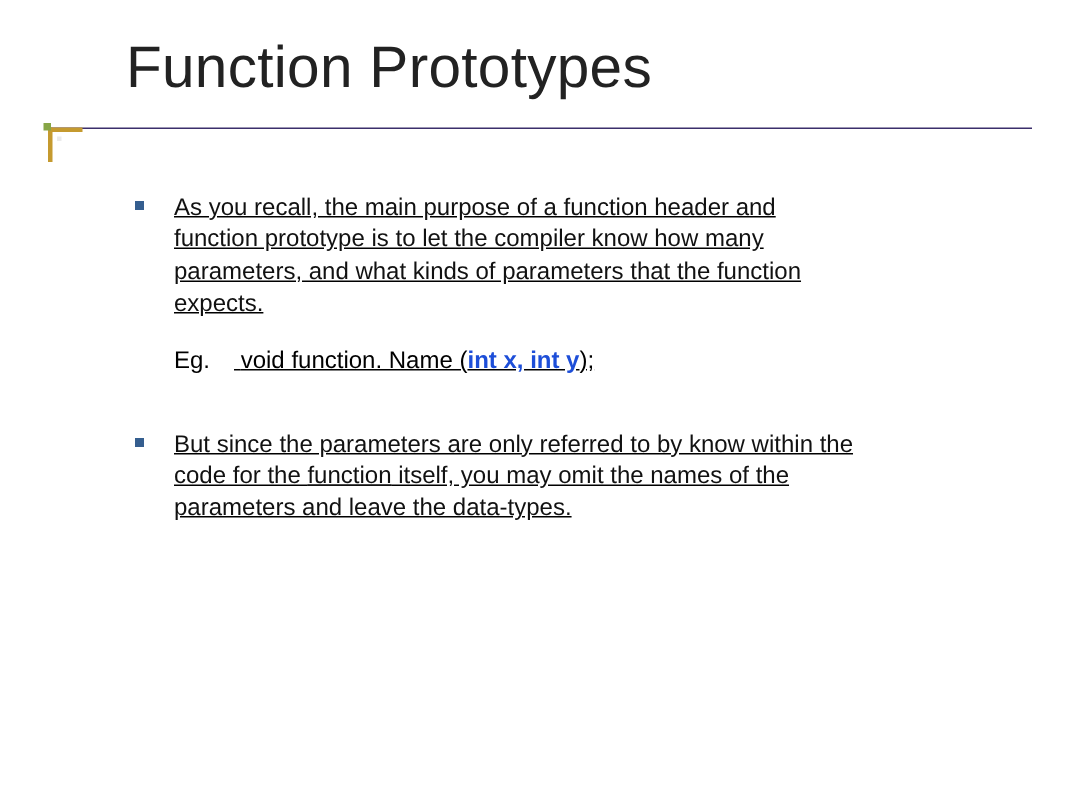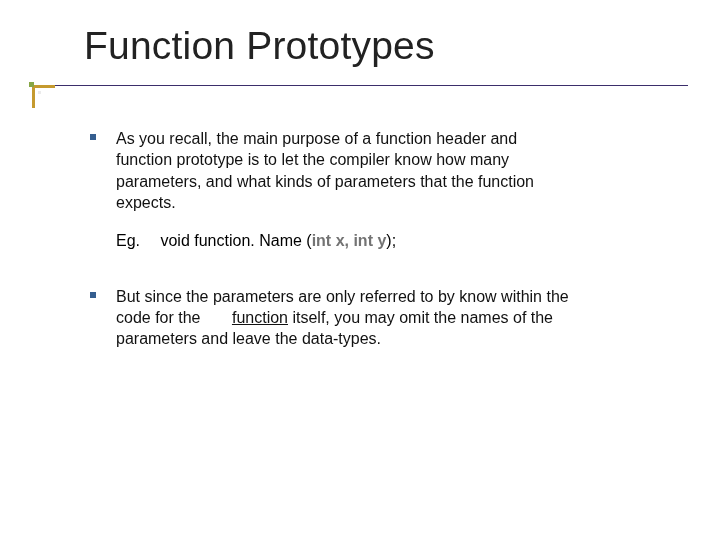--- a/index.html
+++ b/index.html
@@ -59,20 +59,21 @@
     left: -3px; top: -3px;
     width: 5px; height: 5px;
     background: #87a646;
     box-shadow: 8px 8px 0 -1px rgba(0,0,0,0.08);
   }
   .content {
     position: absolute;
     left: 86px;
     top: 128px;
     right: 28px;
+    text-decoration: underline;
   }
   .bullet-row {
     position: relative;
     padding-left: 30px;
     font-size: 16px;
     line-height: 1.33;
     color: #111;
   }
   .bullet-row + .example { margin-top: 18px; }
   .bullet-row::before {
@@ -85,25 +86,25 @@
     background: #355e8f;
   }
   .example {
     padding-left: 30px;
     font-size: 16px;
     line-height: 1.3;
     margin-bottom: 28px;
   }
   .eglabel { display: inline-block; min-width: 40px; }
   .kw {
-    color: #737373;
+    color: #1d4ed8;
     font-weight: 700;
   }
   .block2 { margin-top: 34px; }
-  .underline { text-decoration: underline; margin-left: 27px; }
+  .underline { text-decoration: underline; }
 </style>
 </head>
 <body>
 
 <div class="slide">
 
   <div class="title">Function Prototypes</div>
   <div class="title-rule"></div>
   <div class="corner-accent">
     <div class="h"></div>

